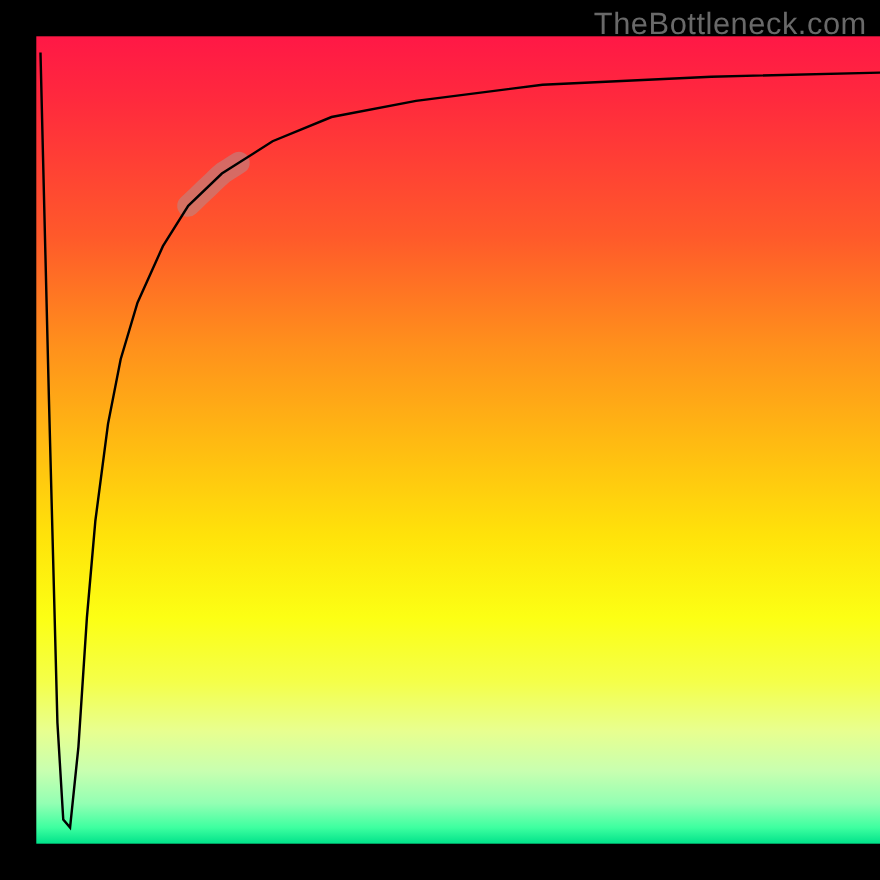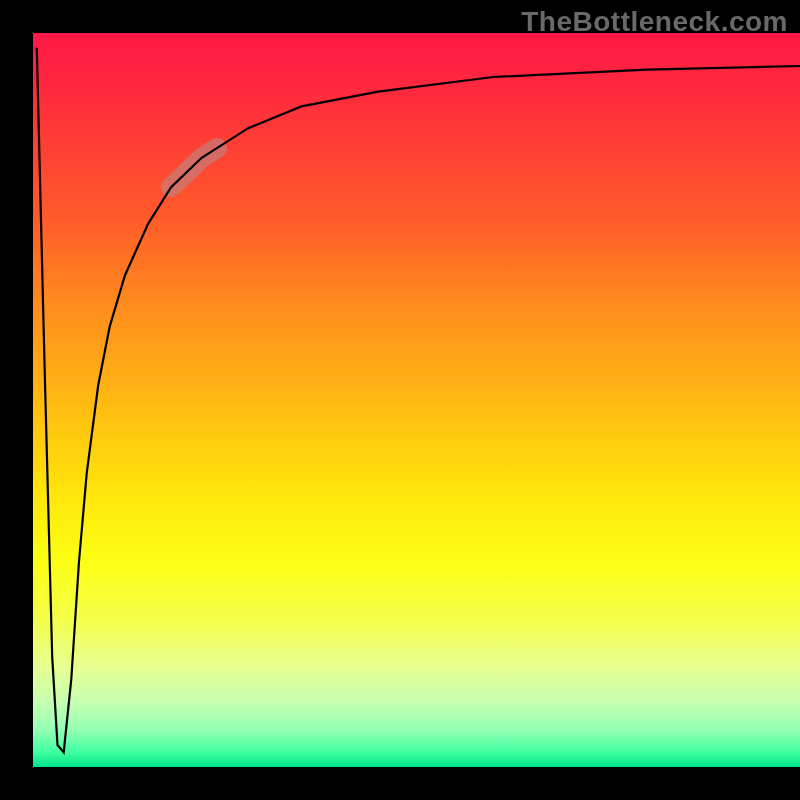--- a/index.html
+++ b/index.html
@@ -9,21 +9,21 @@
     width: 800px;
     height: 800px;
     background: #000;
   }
   .watermark {
     position: absolute;
     top: 6px;
     right: 12px;
     font-family: Arial, Helvetica, sans-serif;
     font-size: 28px;
-    font-weight: 700;
+    font-weight: 400;
     color: #696969;
     letter-spacing: 0.5px;
     z-index: 5;
   }
   .plot {
     position: absolute;
     left: 33px;
     top: 33px;
     width: 767px;   
     height: 734px;  

